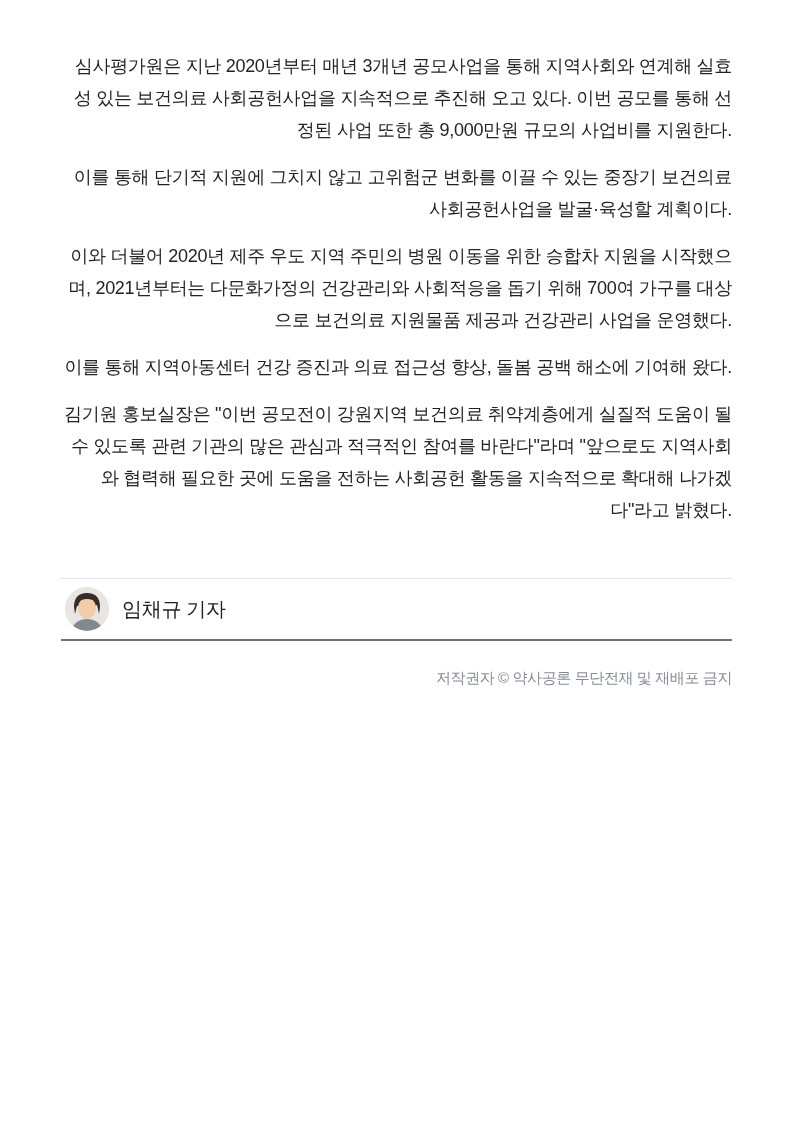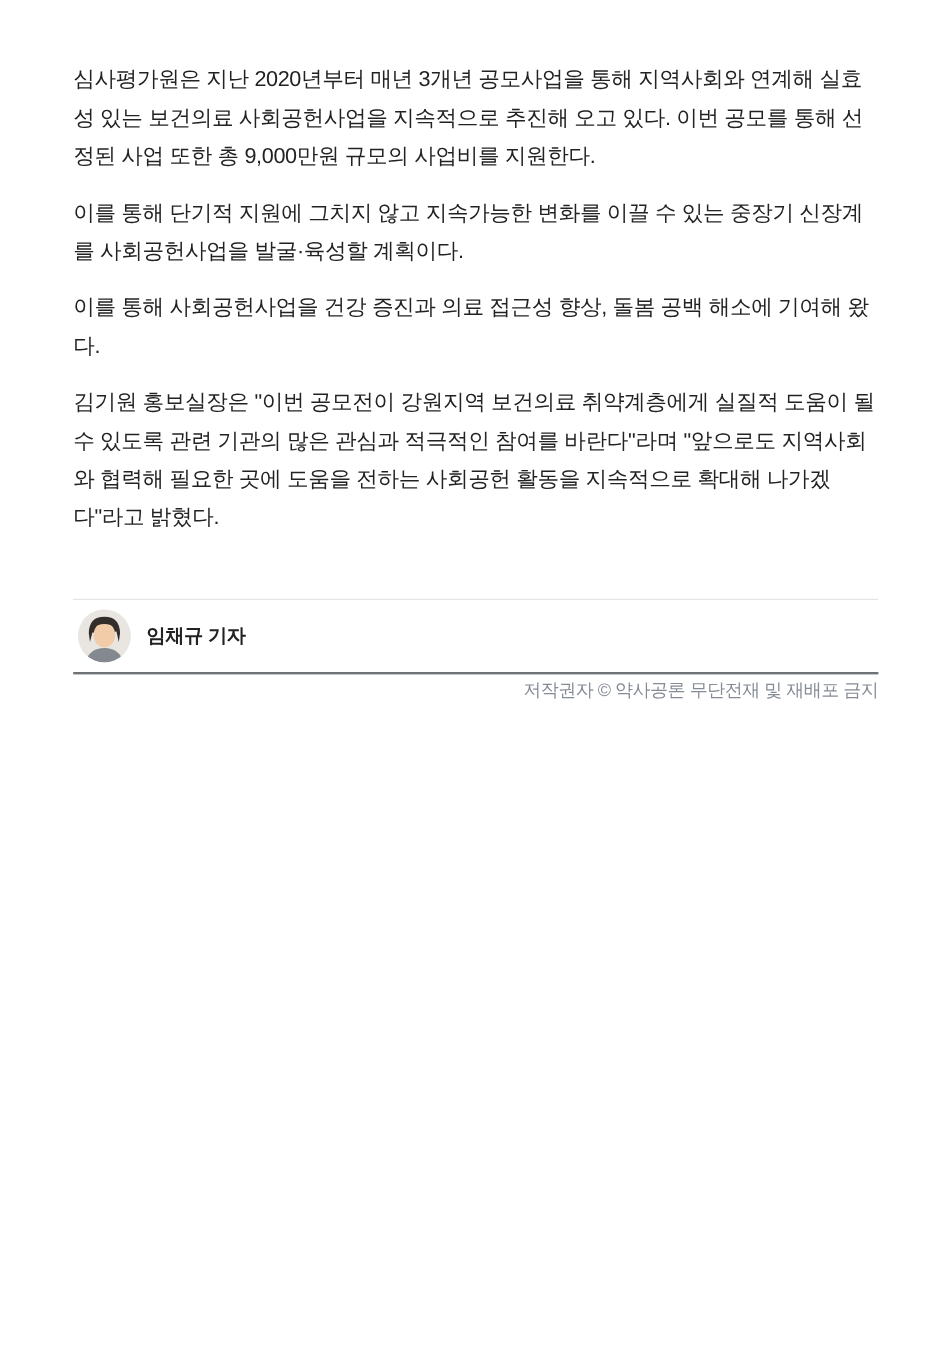--- a/index.html
+++ b/index.html
@@ -17,21 +17,21 @@
     width: 671px;
     margin: 0 auto;
     padding-top: 50px;
   }
   .article-body p {
     margin: 0 0 15px 0;
     font-size: 18px;
     line-height: 32px;
     color: #222222;
     letter-spacing: -0.3px;
-    text-align: left;
+    text-align: right;
     word-break: break-all;
   }
   .byline {
     margin-top: 52px;
     border-top: 1px solid #e2e4e6;
     border-bottom: 2px solid #6f7377;
     padding: 8px 4px;
     display: flex;
     align-items: center;
     gap: 13px;
@@ -41,42 +41,43 @@
     width: 44px;
     height: 44px;
     border-radius: 50%;
     overflow: hidden;
     flex: 0 0 auto;
     display: block;
     background: #e9e5e0;
   }
   .avatar svg { display: block; width: 44px; height: 44px; }
   .reporter-name {
-    font-size: 16px;
-    font-weight: 700;
+    font-size: 20px;
+    font-weight: 400;
     color: #222222;
     letter-spacing: -0.3px;
   }
   .copyright {
-    margin-top: 4px;
+    margin-top: 28px;
     text-align: right;
     font-size: 15px;
     color: #868c96;
     letter-spacing: -0.4px;
   }
 </style>
 </head>
 <body>
 
 <div class="page">
 
   <main class="article-body">
     <p>심사평가원은 지난 2020년부터 매년 3개년 공모사업을 통해 지역사회와 연계해 실효성 있는 보건의료 사회공헌사업을 지속적으로 추진해 오고 있다. 이번 공모를 통해 선정된 사업 또한 총 9,000만원 규모의 사업비를 지원한다.</p>
-    <p>이를 통해 단기적 지원에 그치지 않고 지속가능한 변화를 이끌 수 있는 중장기 신장계를 사회공헌사업을 발굴·육성할 계획이다.</p>
-    <p>이를 통해 사회공헌사업을 건강 증진과 의료 접근성 향상, 돌봄 공백 해소에 기여해 왔다.</p>
+    <p>이를 통해 단기적 지원에 그치지 않고 고위험군 변화를 이끌 수 있는 중장기 보건의료 사회공헌사업을 발굴·육성할 계획이다.</p>
+    <p>이와 더불어 2020년 제주 우도 지역 주민의 병원 이동을 위한 승합차 지원을 시작했으며, 2021년부터는 다문화가정의 건강관리와 사회적응을 돕기 위해 700여 가구를 대상으로 보건의료 지원물품 제공과 건강관리 사업을 운영했다.</p>
+    <p>이를 통해 지역아동센터 건강 증진과 의료 접근성 향상, 돌봄 공백 해소에 기여해 왔다.</p>
     <p>김기원 홍보실장은 "이번 공모전이 강원지역 보건의료 취약계층에게 실질적 도움이 될 수 있도록 관련 기관의 많은 관심과 적극적인 참여를 바란다"라며 "앞으로도 지역사회와 협력해 필요한 곳에 도움을 전하는 사회공헌 활동을 지속적으로 확대해 나가겠다"라고 밝혔다.</p>
   </main>
 
   <div class="byline">
     <span class="avatar">
       <svg viewBox="0 0 44 44" xmlns="http://www.w3.org/2000/svg" aria-hidden="true">
         <defs>
           <clipPath id="avclip">
               <circle cx="22" cy="22" r="22"></circle>
             </clipPath>

